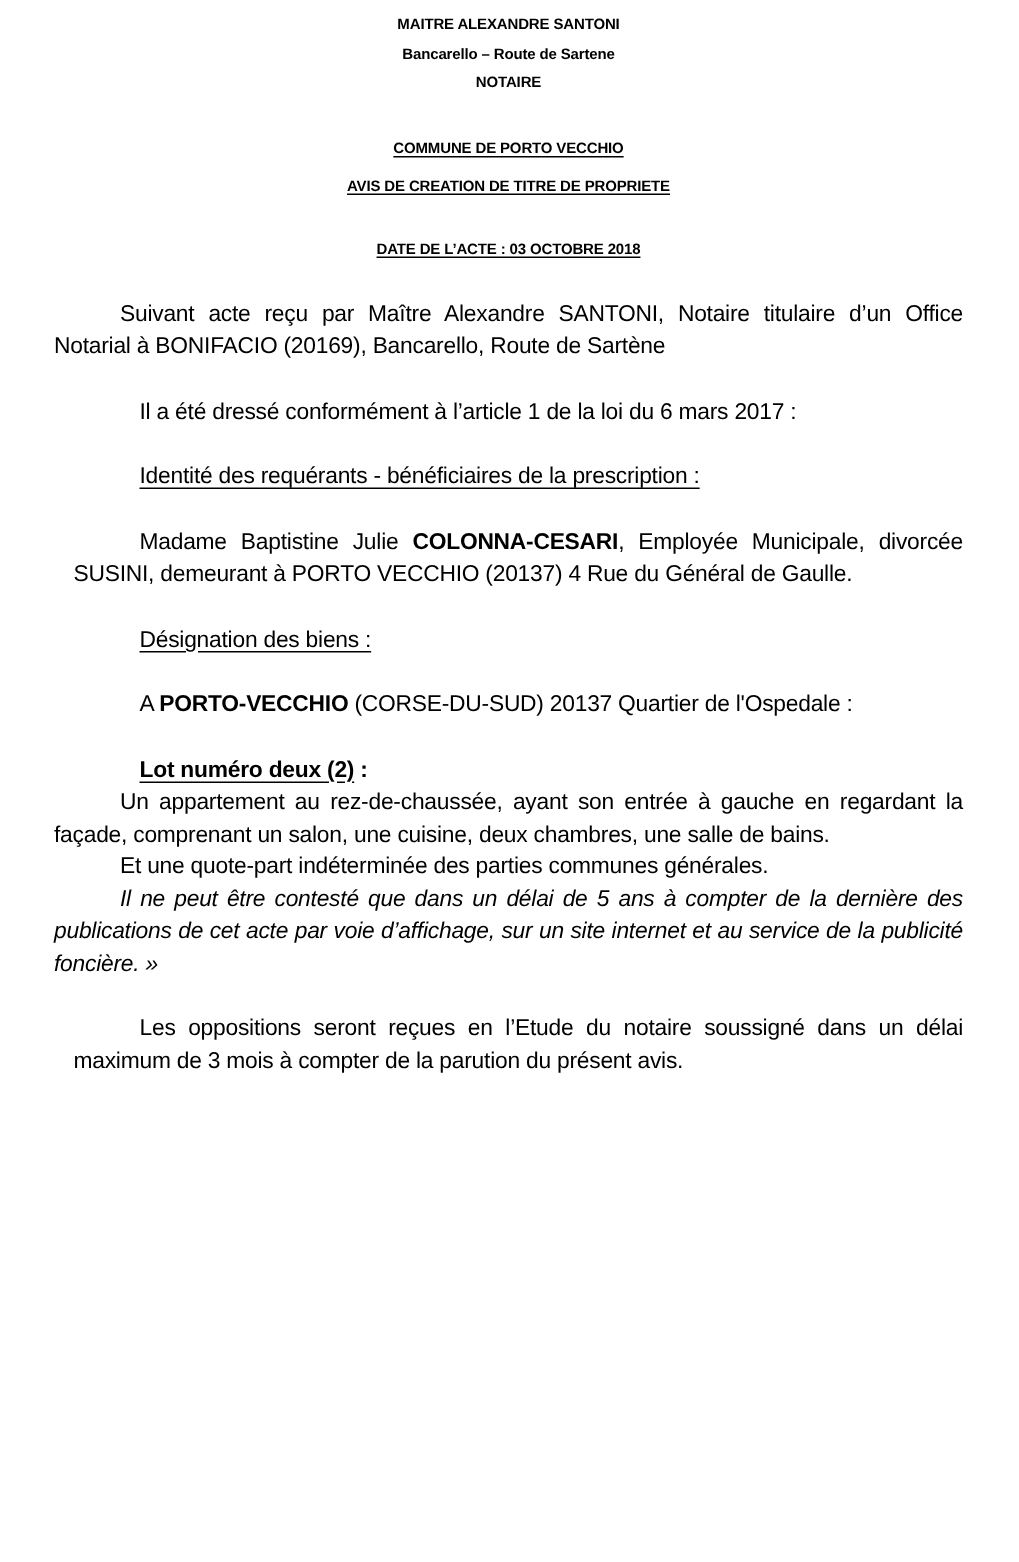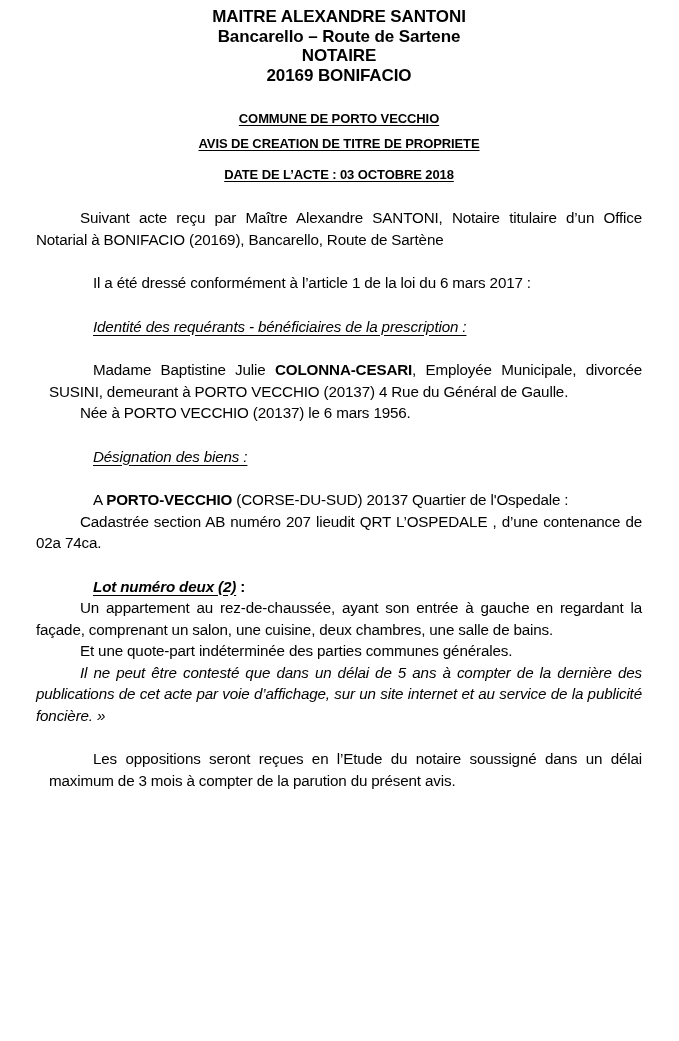--- a/index.html
+++ b/index.html
@@ -20,40 +20,40 @@
     box-sizing: border-box;
     width: 679px;
     height: 1041px;
     padding: 7px 37px 0 36px;
   }
 
   
   .letterhead {
     text-align: center;
     font-weight: bold;
-    font-size: 17px;
+    font-size: 10px;
     line-height: 19.5px;
     letter-spacing: -0.1px;
   }
   .letterhead div { white-space: nowrap; }
 
   .doc-title {
     text-align: center;
     font-weight: bold;
-    font-size: 13px;
+    font-size: 10px;
     line-height: 20px;
     letter-spacing: -0.1px;
   }
   .doc-title .u {
     text-decoration: underline;
     text-underline-offset: 2px;
   }
   .t-commune { margin-top: 24px; }
   .t-avis    { margin-top: 5px; }
-  .t-date    { margin-top: 11px; }
+  .t-date    { margin-top: 22px; }
 
   
   .body-block {
     margin-top: 22px;
     font-size: 15.2px;
     line-height: 21.5px;
     letter-spacing: -0.15px;
   }
   p {
     margin: 0;
@@ -66,33 +66,31 @@
 
   .b { font-weight: bold; text-align: right; }
   .i { font-style: italic; }
   .u {
     text-decoration: underline;
     text-underline-offset: 2px;
   }
   .heading-u {
     text-decoration: underline;
     text-underline-offset: 2.5px;
-    font-style: italic;
   }
 </style>
 </head>
 <body>
 
 <div class="page">
 
   <div class="letterhead">
     <div>MAITRE ALEXANDRE SANTONI</div>
     <div>Bancarello – Route de Sartene</div>
     <div>NOTAIRE</div>
-    <div>20169 BONIFACIO</div>
   </div>
 
   <div class="doc-title t-commune">
     <span class="u">COMMUNE DE PORTO VECCHIO</span>
   </div>
   <div class="doc-title t-avis">
     <span class="u">AVIS DE CREATION DE TITRE DE PROPRIETE</span>
   </div>
   <div class="doc-title t-date">
     <span class="u">DATE DE L’ACTE : 03 OCTOBRE 2018</span>
@@ -106,32 +104,30 @@
 
 
     <p class="ind gap-md left">
       <span class="heading-u">Identité des requérants - bénéficiaires de la prescription :</span>
     </p>
 
     <p class="ind gap-md">
       <span>Madame Baptistine Julie </span><span class="b">COLONNA-CESARI</span><span>, Employée Municipale, divorcée SUSINI, demeurant à PORTO VECCHIO (20137) 4 Rue du Général de Gaulle.</span>
     </p>
 
-    <p class="ind">Née à PORTO VECCHIO (20137) le 6 mars 1956.</p>
 
     <p class="ind gap-md left">
       <span class="heading-u">Désignation des biens :</span>
     </p>
 
     <p class="ind gap-md left">
       <span>A </span><span class="b">PORTO-VECCHIO</span><span> (CORSE-DU-SUD) 20137 Quartier de l'Ospedale :</span>
     </p>
 
 
-    <p class="ind">Cadastrée section AB numéro 207 lieudit QRT L’OSPEDALE , d’une contenance de 02a 74ca.</p>
 
     <p class="ind gap-md left">
       <span class="b heading-u">Lot numéro deux  (2)</span><span class="b"> :</span>
     </p>
 
     <p class="ind">Un appartement au rez-de-chaussée, ayant son entrée à gauche en regardant la façade, comprenant un salon, une cuisine, deux chambres, une salle de bains.</p>
 
     <p class="ind left">Et une quote-part indéterminée des parties communes générales.</p>
 
 

